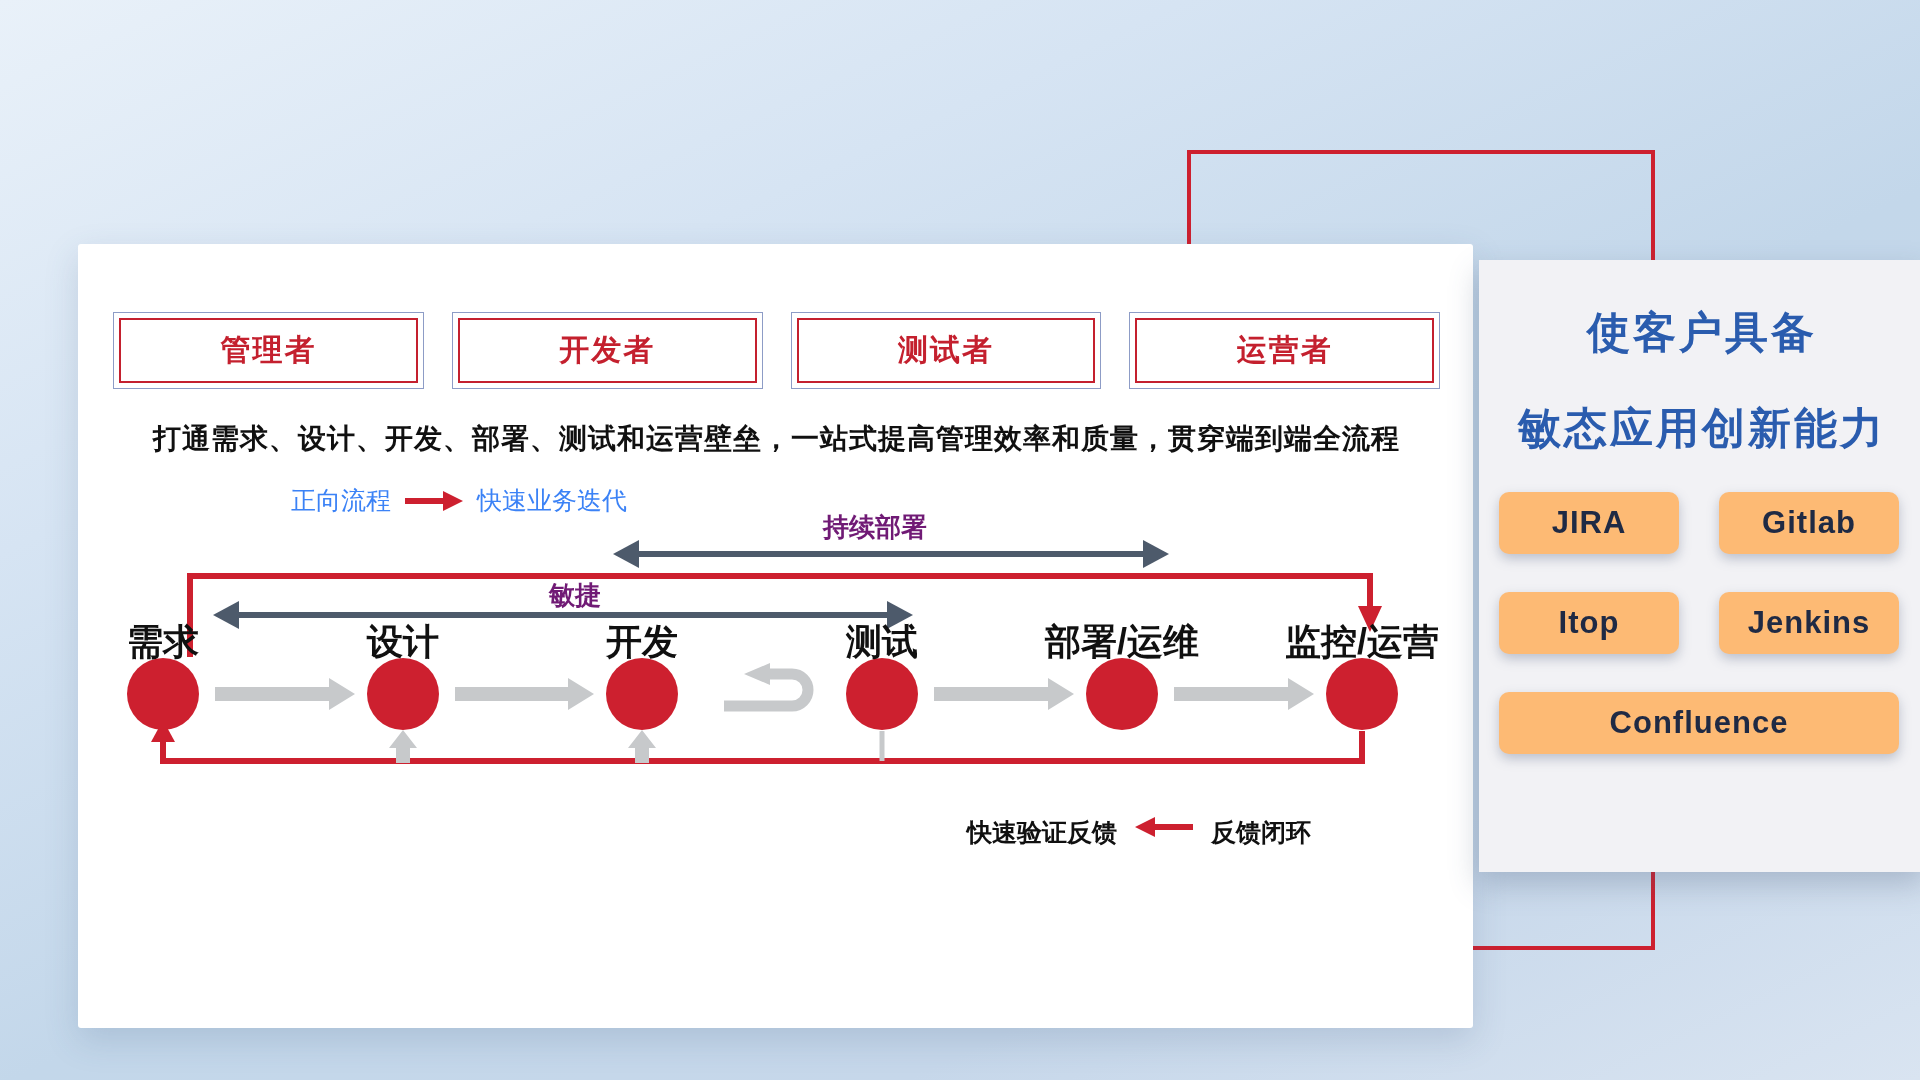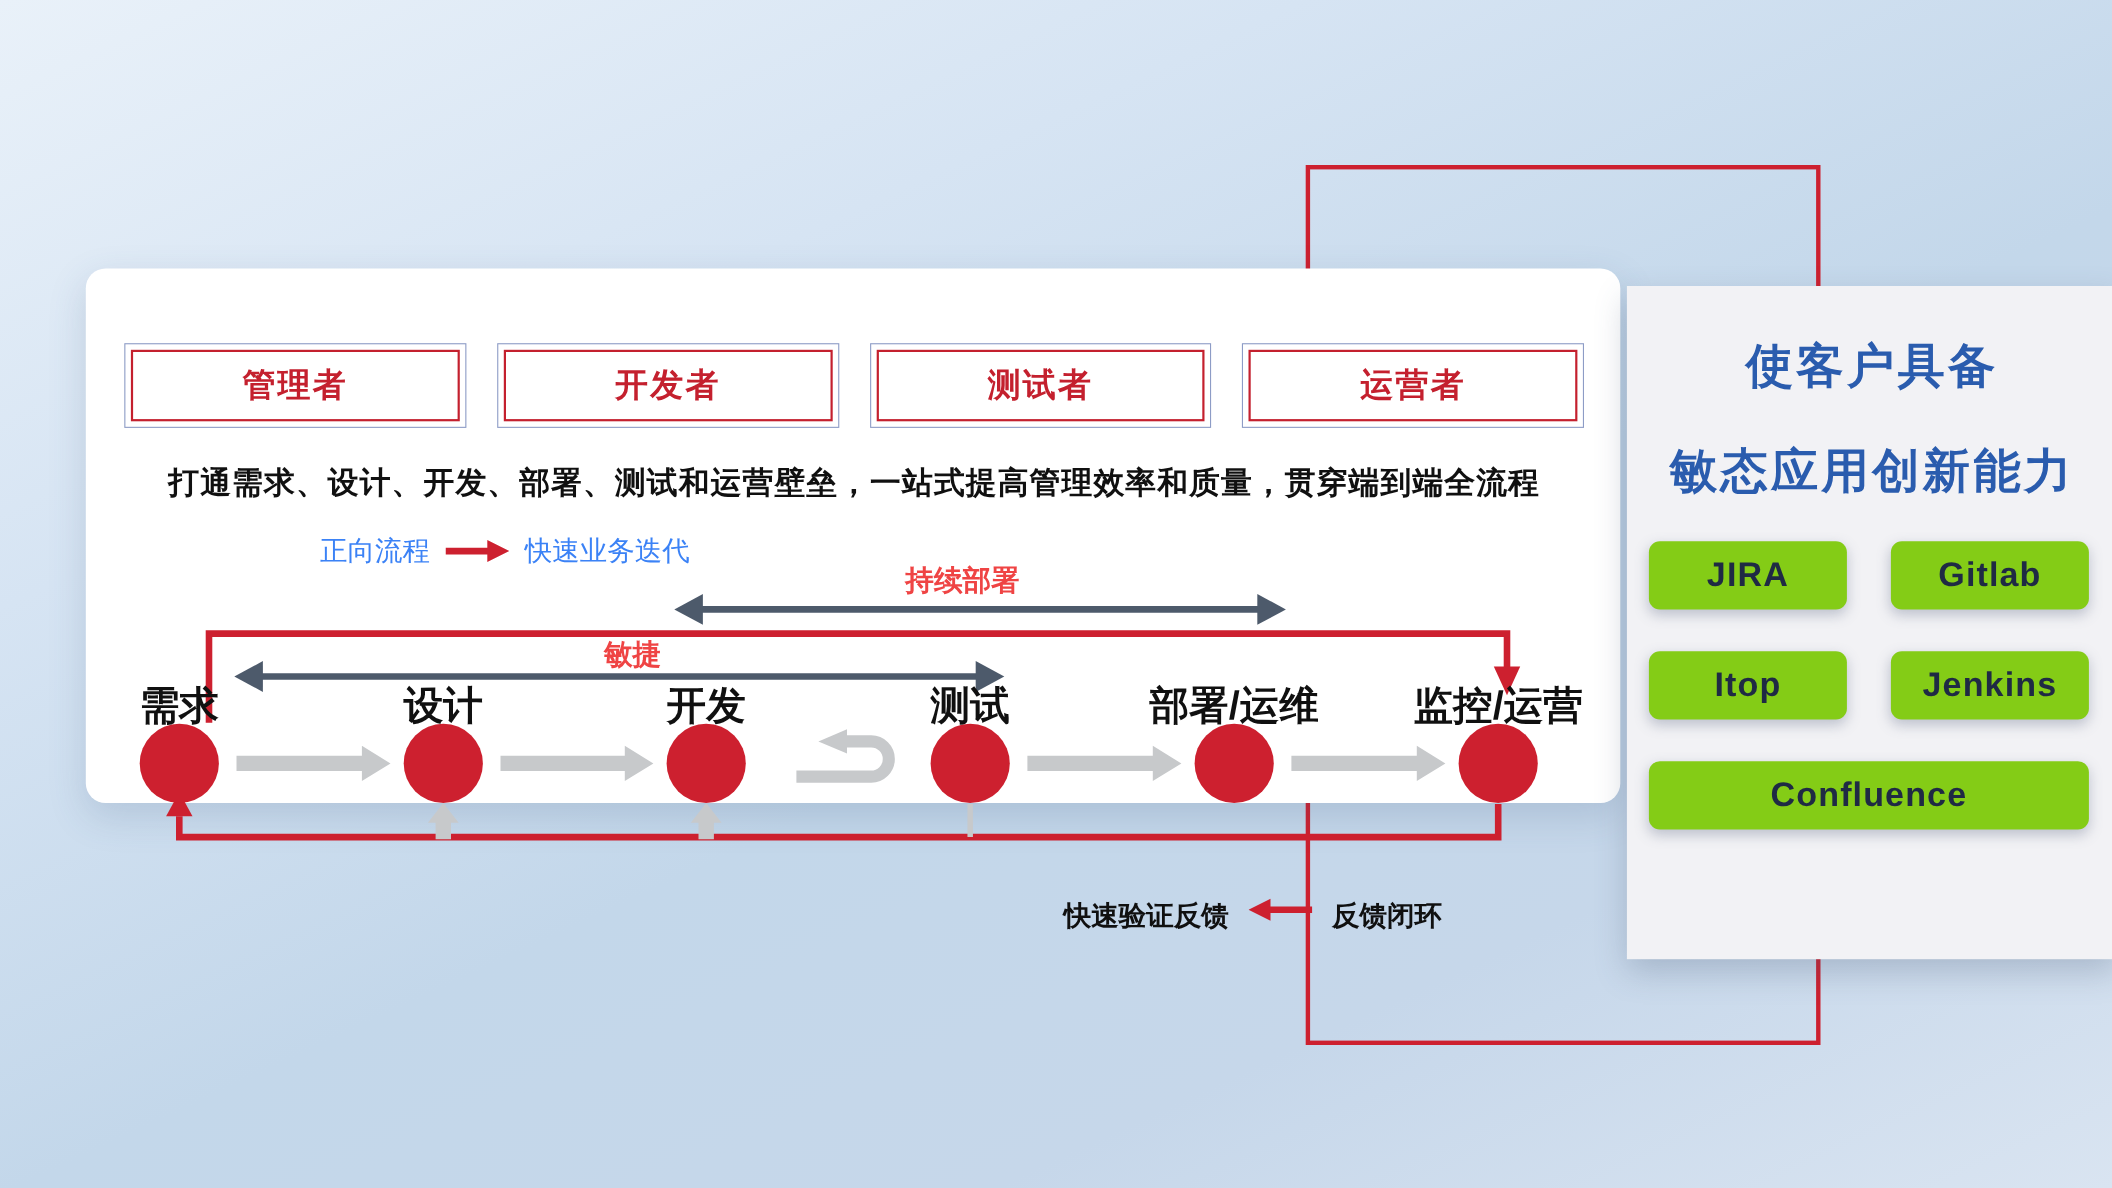--- a/index.html
+++ b/index.html
@@ -20,22 +20,22 @@
   }
 
   
   .red-frame{
     position:absolute; left:1187px; top:150px; width:468px; height:800px;
     border:4px solid var(--accent-red); z-index:1; background:transparent;
   }
 
   
   .card{
-    position:absolute; left:78px; top:244px; width:1395px; height:486px;
-    background:#ffffff; border-radius:18px; z-index:2;
+    position:absolute; left:78px; top:244px; width:1395px; height:784px;
+    background:#ffffff; border-radius:3px; z-index:2;
     box-shadow:0 12px 34px rgba(60,90,130,.18);
   }
 
   
   .roles{ position:absolute; left:35px; top:68px; width:1327px; display:flex; gap:28px; }
   .role-box{ flex:1; height:77px; border:1px solid var(--role-blue); background:#fff; padding:5px; }
   .role-box-inner{
     width:100%; height:100%; border:2px solid var(--role-red);
     display:flex; align-items:center; justify-content:center;
     color:var(--role-red); font-size:30px; font-weight:700; letter-spacing:2px;
@@ -54,21 +54,21 @@
   .legend-feedback{
     position:absolute; left:889px; top:572px;
     display:flex; align-items:flex-start; gap:18px;
     font-size:25px; font-weight:700; color:#101010;
   }
 
   .flow-svg{ position:absolute; left:0; top:0; width:1395px; height:650px; pointer-events:none; }
 
   .span-label{
     position:absolute; transform:translateX(-50%);
-    font-size:26px; font-weight:700; color:#ef4444; white-space:nowrap;
+    font-size:26px; font-weight:700; color:#701a75; white-space:nowrap;
   }
   .span-label.cd{ left:797px; top:266px; }
   .span-label.agile{ left:497px; top:334px; }
 
   .stage-label{
     position:absolute; transform:translateX(-50%); top:374px;
     font-size:36px; font-weight:700; color:#101010; white-space:nowrap; background:transparent;
   }
 
   
@@ -89,21 +89,21 @@
     text-align:center; font-size:43px; font-weight:700;
     color:var(--title-blue); letter-spacing:3px;
   }
   .panel-title1{ margin-top:44px; }
   .panel-title2{ margin-top:38px; }
   .tools{
     position:absolute; left:20px; right:26px; top:232px;
     display:grid; grid-template-columns:1fr 1fr; gap:38px 40px;
   }
   .tool-chip{
-    height:62px; background:#84cc16; border-radius:10px;
+    height:62px; background:#fdba74; border-radius:10px;
     box-shadow:0 5px 12px rgba(90,100,130,.35);
     display:flex; align-items:center; justify-content:center;
     font-size:31px; font-weight:700; color:var(--tool-navy); letter-spacing:1px;
   }
   .tool-chip.wide{ grid-column:1 / -1; }
 </style>
 </head>
 <body>
 
 <div class="red-frame"></div>

